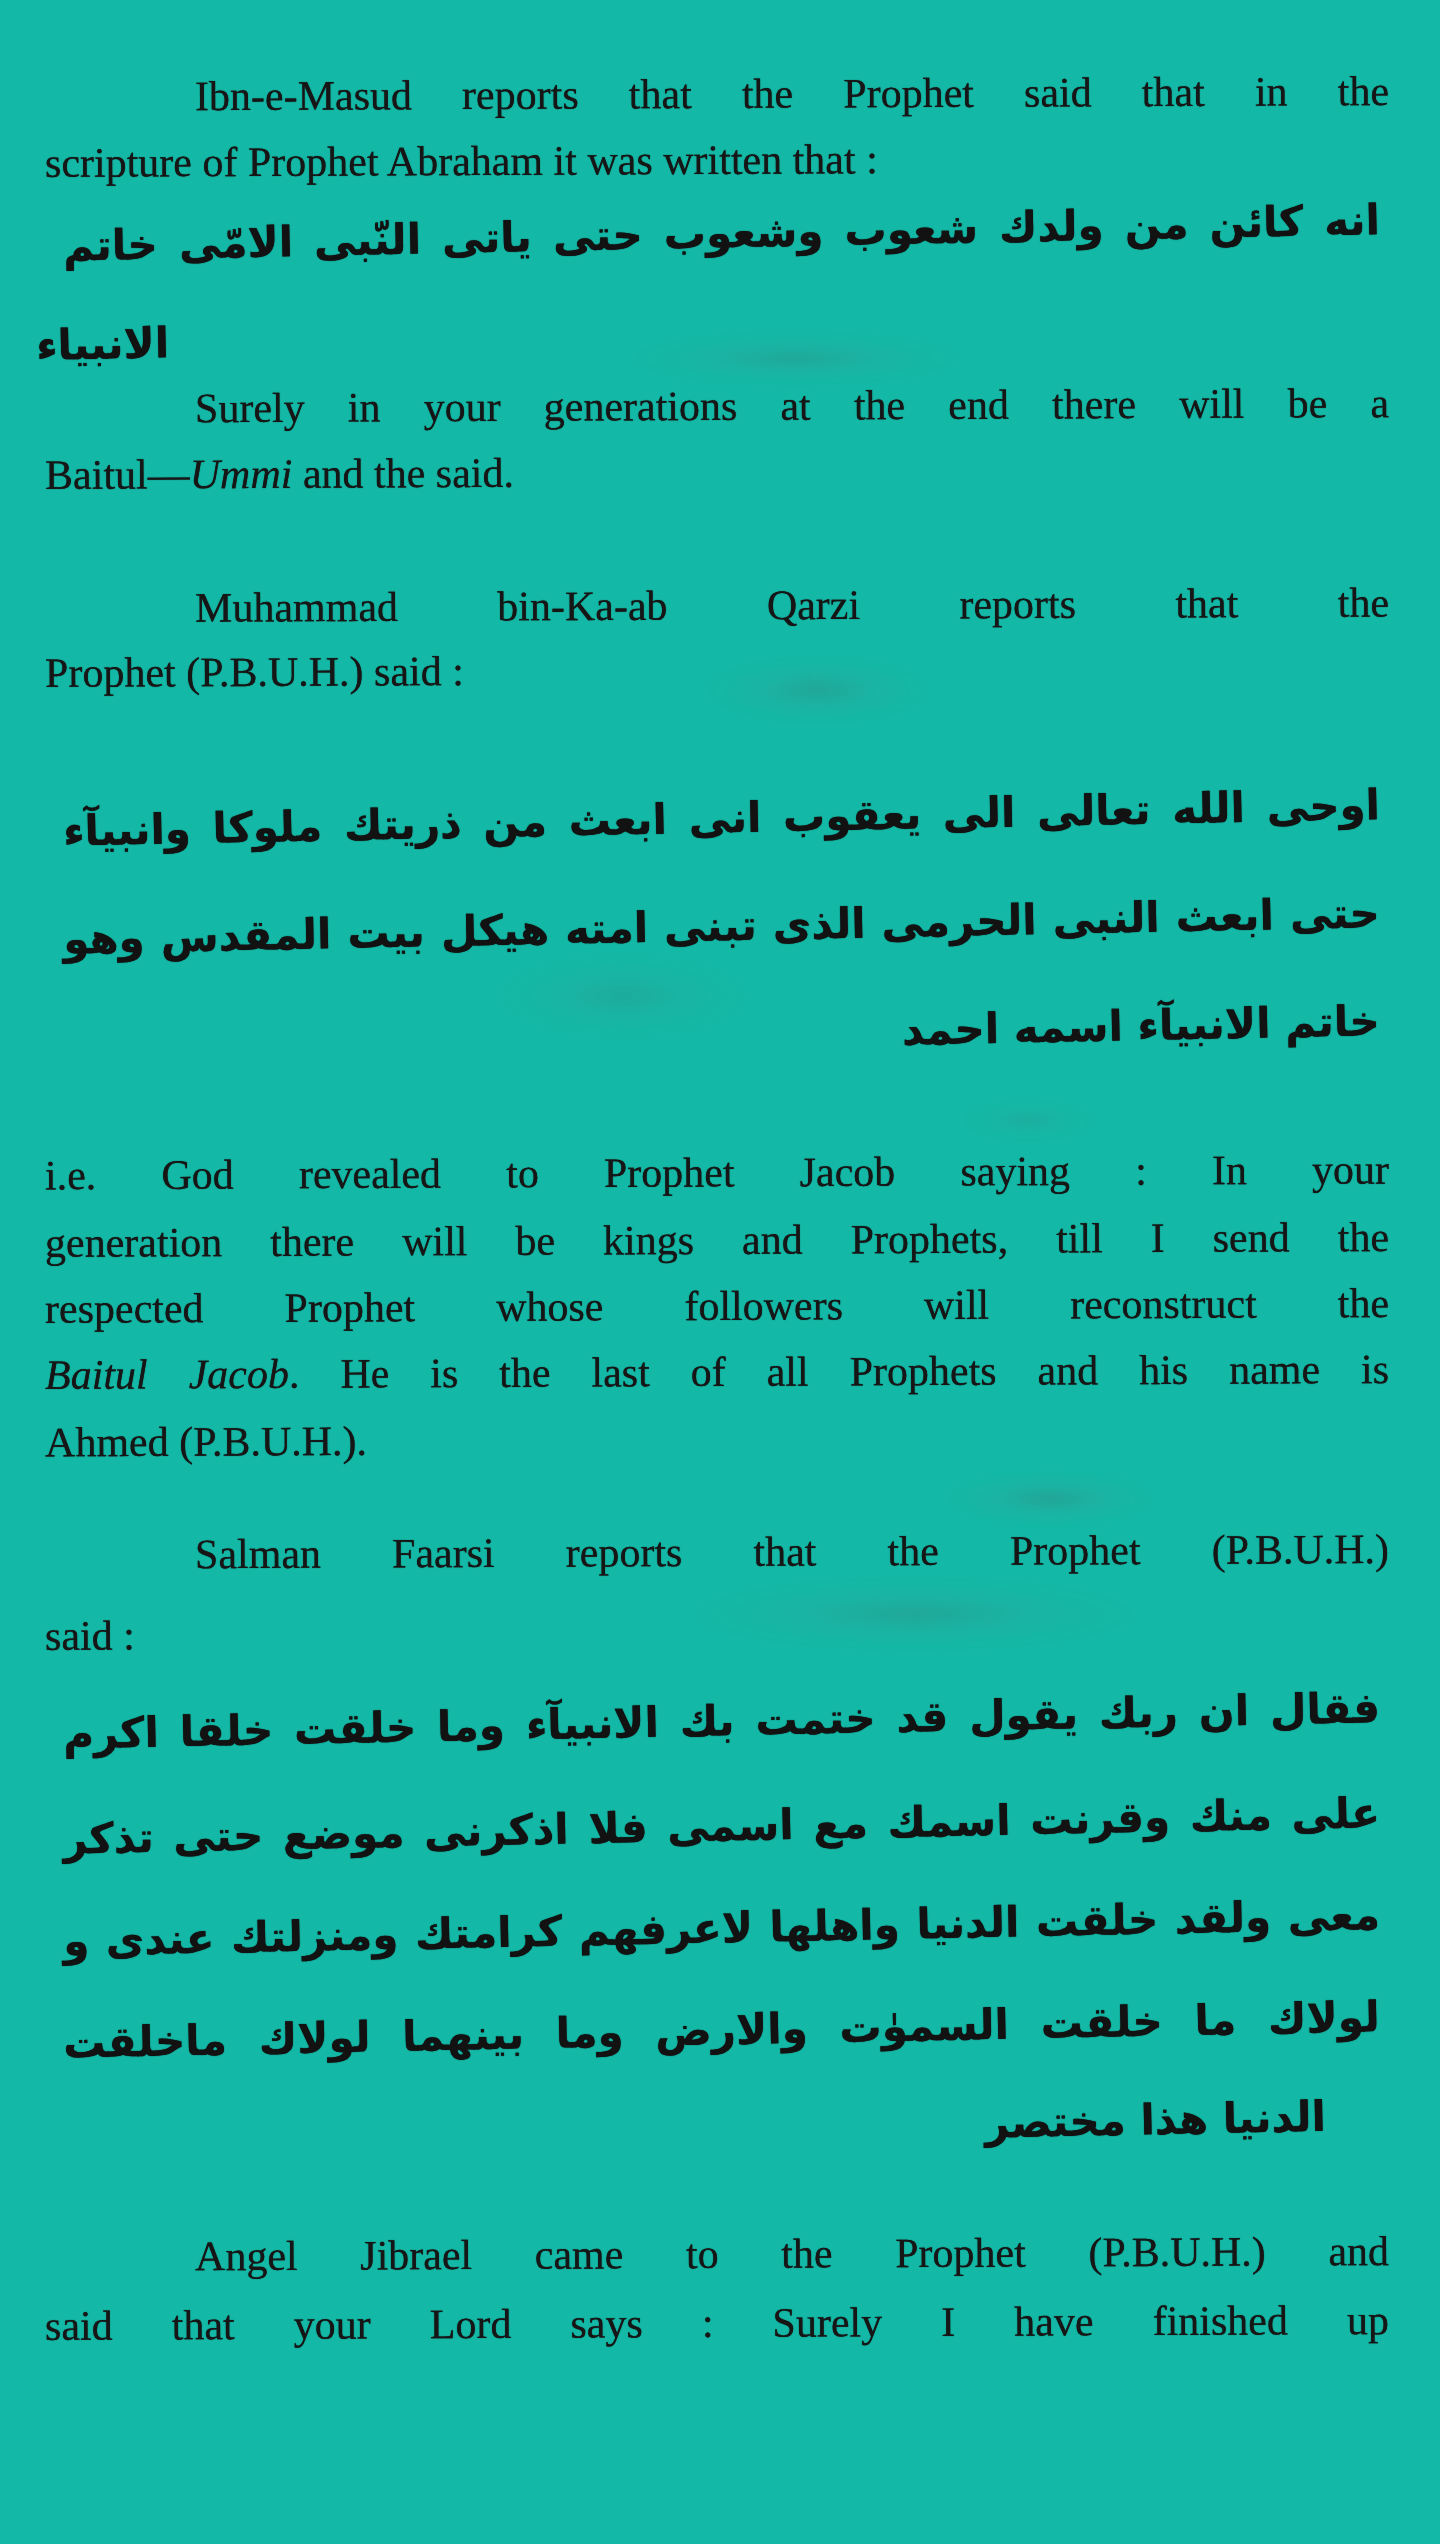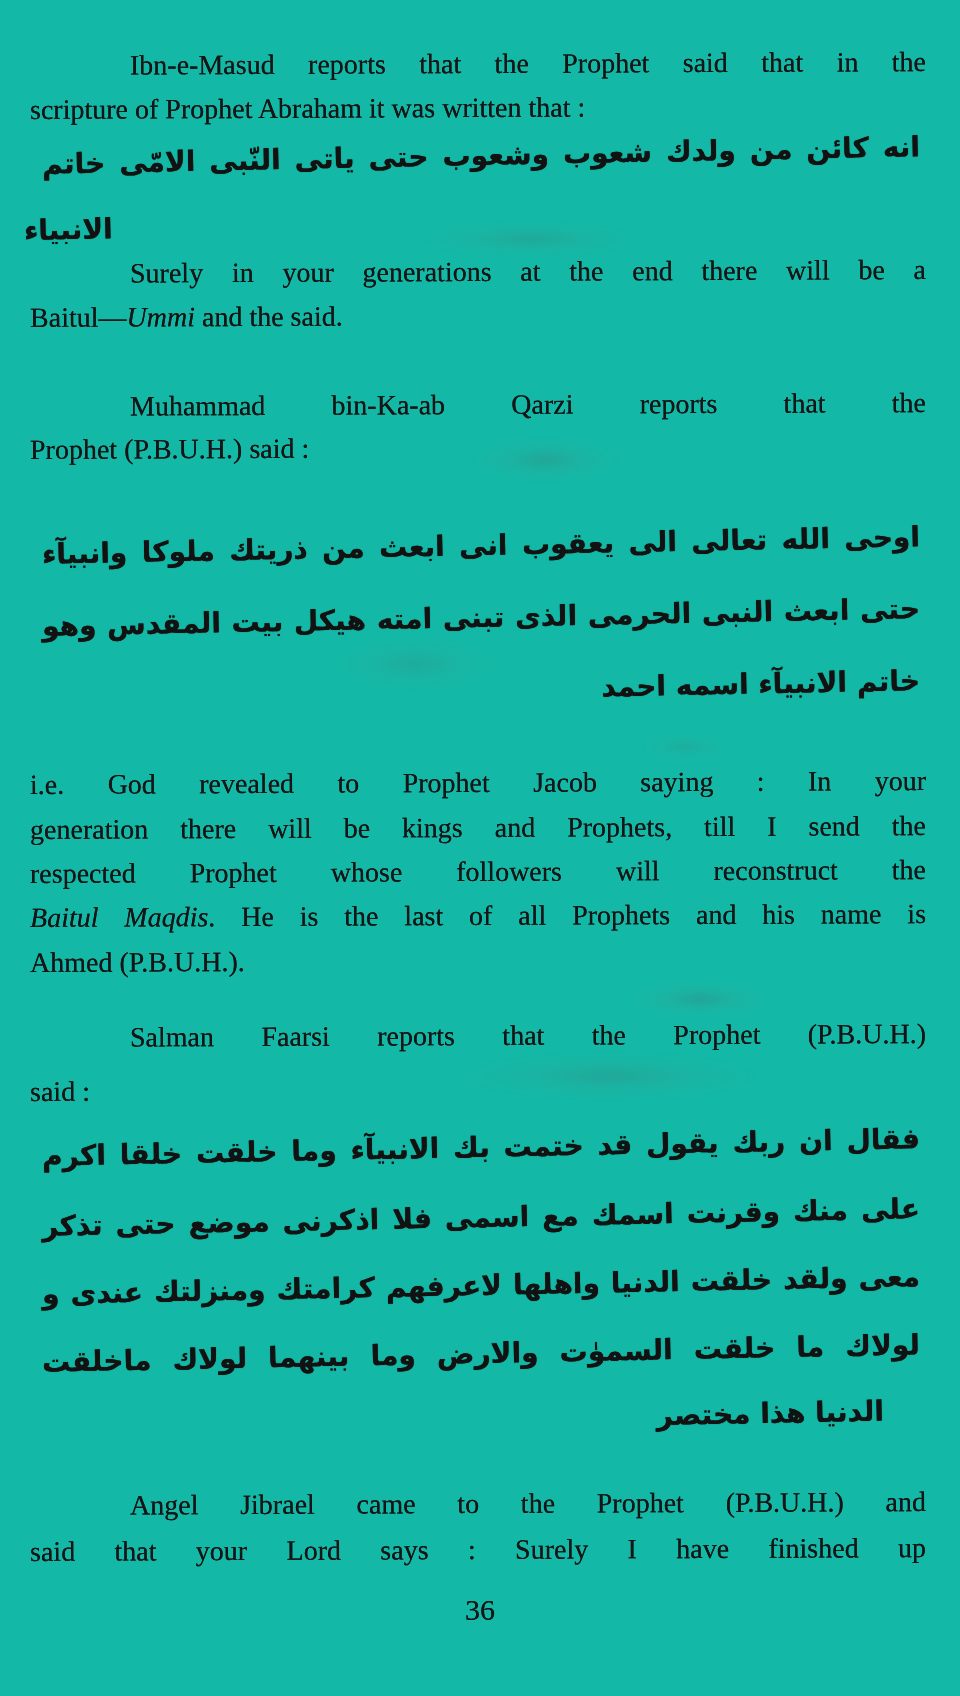--- a/index.html
+++ b/index.html
@@ -93,36 +93,35 @@
   <div class="eline indent just" style="top:385px">Muhammad bin-Ka-ab Qarzi reports that the</div>
   <div class="eline" style="top:428px">Prophet (P.B.U.H.) said :</div>
 
   <div class="aline just" style="top:520px">اوحى الله تعالى الى يعقوب انى ابعث من ذريتك ملوكا وانبيآء</div>
   <div class="aline just" style="top:592px">حتى ابعث النبى الحرمى الذى تبنى امته هيكل بيت المقدس وهو</div>
   <div class="aline right" style="top:664px">خاتم الانبيآء اسمه احمد</div>
 
   <div class="eline just" style="top:763px">i.e. God revealed to Prophet Jacob saying : In your</div>
   <div class="eline just" style="top:808px">generation there will be kings and Prophets, till I send the</div>
   <div class="eline just" style="top:852px">respected Prophet whose followers will reconstruct the</div>
-  <div class="eline just" style="top:896px"><i>Baitul Maqdis</i><span>. He is the last of all Prophets and his name is</span></div>
+  <div class="eline just" style="top:896px"><i>Baitul Jacob</i><span>. He is the last of all Prophets and his name is</span></div>
   <div class="eline" style="top:941px">Ahmed (P.B.U.H.).</div>
 
   <div class="eline indent just" style="top:1016px">Salman Faarsi reports that the Prophet (P.B.U.H.)</div>
   <div class="eline" style="top:1070px">said :</div>
 
   <div class="aline just" style="top:1122px">فقال ان ربك يقول قد ختمت بك الانبيآء وما خلقت خلقا اكرم</div>
   <div class="aline just" style="top:1192px">على منك وقرنت اسمك مع اسمى فلا اذكرنى موضع حتى تذكر</div>
   <div class="aline just" style="top:1260px">معى ولقد خلقت الدنيا واهلها لاعرفهم كرامتك ومنزلتك عندى و</div>
   <div class="aline just" style="top:1328px">لولاك ما خلقت السموٰت والارض وما بينهما لولاك ماخلقت</div>
   <div class="aline right" style="top:1394px;right:76px">الدنيا هذا مختصر</div>
 
   <div class="eline indent just" style="top:1484px">Angel Jibrael came to the Prophet (P.B.U.H.) and</div>
   <div class="eline just" style="top:1530px">said that your Lord says : Surely I have finished up</div>
 
-  <div class="pagenum" style="top:1593px">36</div>
 
   <div class="smudge" style="left:420px;top:222px;width:220px;height:34px;opacity:.5"></div>
   <div class="smudge" style="left:470px;top:438px;width:150px;height:44px;opacity:.55"></div>
   <div class="smudge" style="left:330px;top:636px;width:170px;height:56px;opacity:.4"></div>
   <div class="smudge" style="left:630px;top:982px;width:140px;height:34px;opacity:.6"></div>
   <div class="smudge" style="left:460px;top:1052px;width:300px;height:48px;opacity:.5"></div>
   <div class="smudge" style="left:640px;top:734px;width:90px;height:26px;opacity:.35"></div>
 
 </div>
 

